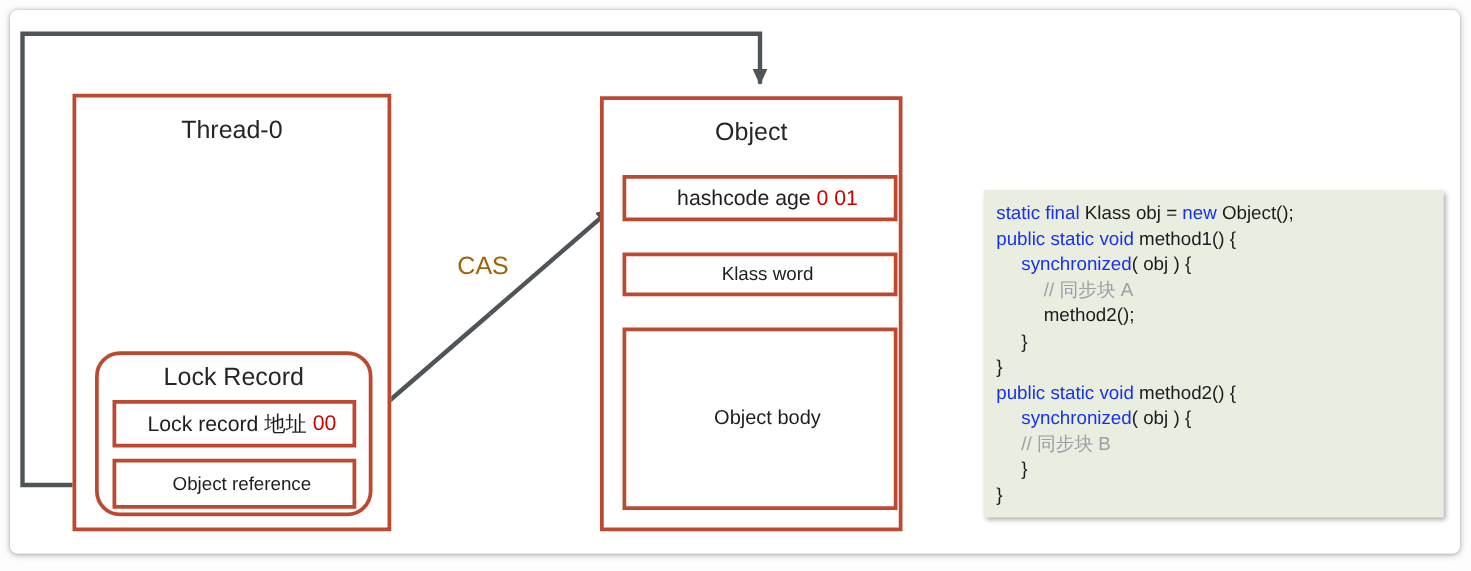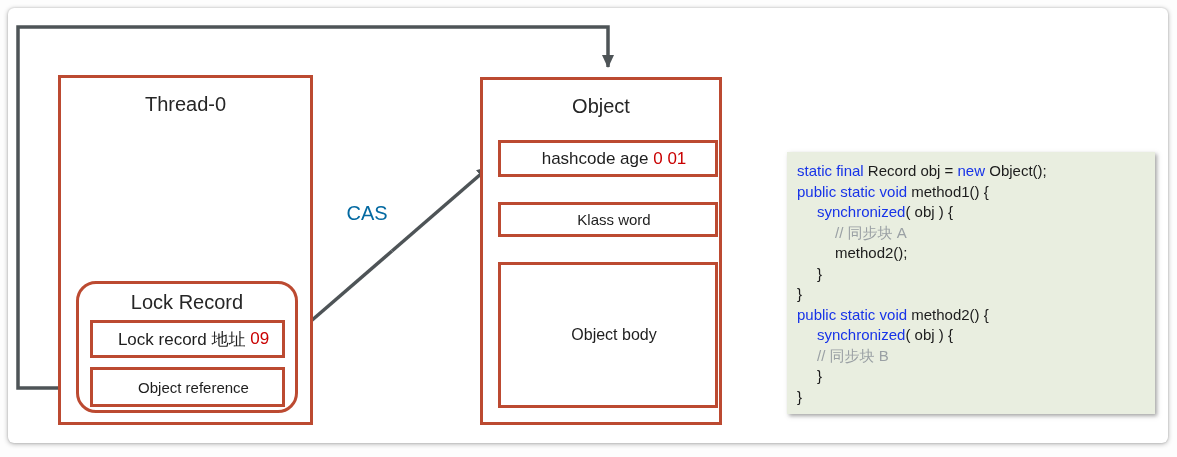--- a/index.html
+++ b/index.html
@@ -34,22 +34,22 @@
   .lockrec-box{left:76px;top:281px;width:222px;height:132px;border-radius:20px;background:transparent;}
   .addr-cell{left:90px;top:320px;width:195px;height:38px;font-size:17px;}
   .ref-cell{left:90px;top:367px;width:195px;height:40px;font-size:15px;}
 
   .object-box{left:480px;top:77px;width:242px;height:348px;padding-left:36px;}
   .hashcode-cell{left:498px;top:140px;width:220px;height:37px;font-size:17px;}
   .klass-cell{left:498px;top:202px;width:220px;height:35px;font-size:15px;}
   .body-cell{left:498px;top:262px;width:220px;height:146px;font-size:16px;}
 
   .cas-label{
-    position:absolute;left:327px;top:202px;width:80px;text-align:center;
-    font-size:20px;color:#0369a1;
+    position:absolute;left:327px;top:202px;width:80px;text-align:right;
+    font-size:20px;color:#a16207;
   }
 
   .code-block{
     position:absolute;left:787px;top:152px;width:368px;height:262px;
     background:#e9eee0;box-sizing:border-box;
     padding:9px 8px 0 10px;
     box-shadow:2px 2px 4px rgba(90,90,90,0.55);
     font-size:15px;line-height:20.5px;color:#1c1c1c;
   }
   .code-line{white-space:pre;}
@@ -81,21 +81,21 @@
   </svg>
 
   <div class="rbox thread-box">
     <div class="box-title" style="top:15px;">Thread-0</div>
   </div>
 
   <div class="rbox lockrec-box">
     <div class="box-title" style="top:7px;font-size:20px;">Lock Record</div>
   </div>
   <div class="cell addr-cell">
-    <span>Lock record 地址 </span><span class="red">09</span>
+    <span>Lock record 地址 </span><span class="red">00</span>
   </div>
   <div class="cell ref-cell">
     <span>Object reference</span>
   </div>
 
   <div class="cas-label">CAS</div>
 
   <div class="rbox object-box">
     <div class="box-title" style="top:15px;">Object</div>
   </div>
@@ -104,21 +104,21 @@
   </div>
   <div class="cell body-cell">
     <span>Object body</span>
   </div>
   <div class="cell klass-cell">
     <span>Klass word</span>
   </div>
 
   <div class="code-block">
     <div>
-        <div class="code-line indent-0"><span class="kw">static final</span><span class="plain"> Record obj = </span><span class="kw">new</span><span class="plain"> Object();</span></div>
+        <div class="code-line indent-0"><span class="kw">static final</span><span class="plain"> Klass obj = </span><span class="kw">new</span><span class="plain"> Object();</span></div>
         <div class="code-line indent-0"><span class="kw">public static void</span><span class="plain"> method1() {</span></div>
         <div class="code-line indent-1"><span class="kw">synchronized</span><span class="plain">( obj ) {</span></div>
         <div class="code-line indent-2"><span class="cm">// 同步块 A</span></div>
         <div class="code-line indent-2"><span class="plain">method2();</span></div>
         <div class="code-line indent-1"><span class="plain">}</span></div>
         <div class="code-line indent-0"><span class="plain">}</span></div>
         <div class="code-line indent-0"><span class="kw">public static void</span><span class="plain"> method2() {</span></div>
         <div class="code-line indent-1"><span class="kw">synchronized</span><span class="plain">( obj ) {</span></div>
         <div class="code-line indent-1"><span class="cm">// 同步块 B</span></div>
         <div class="code-line indent-1"><span class="plain">}</span></div>

